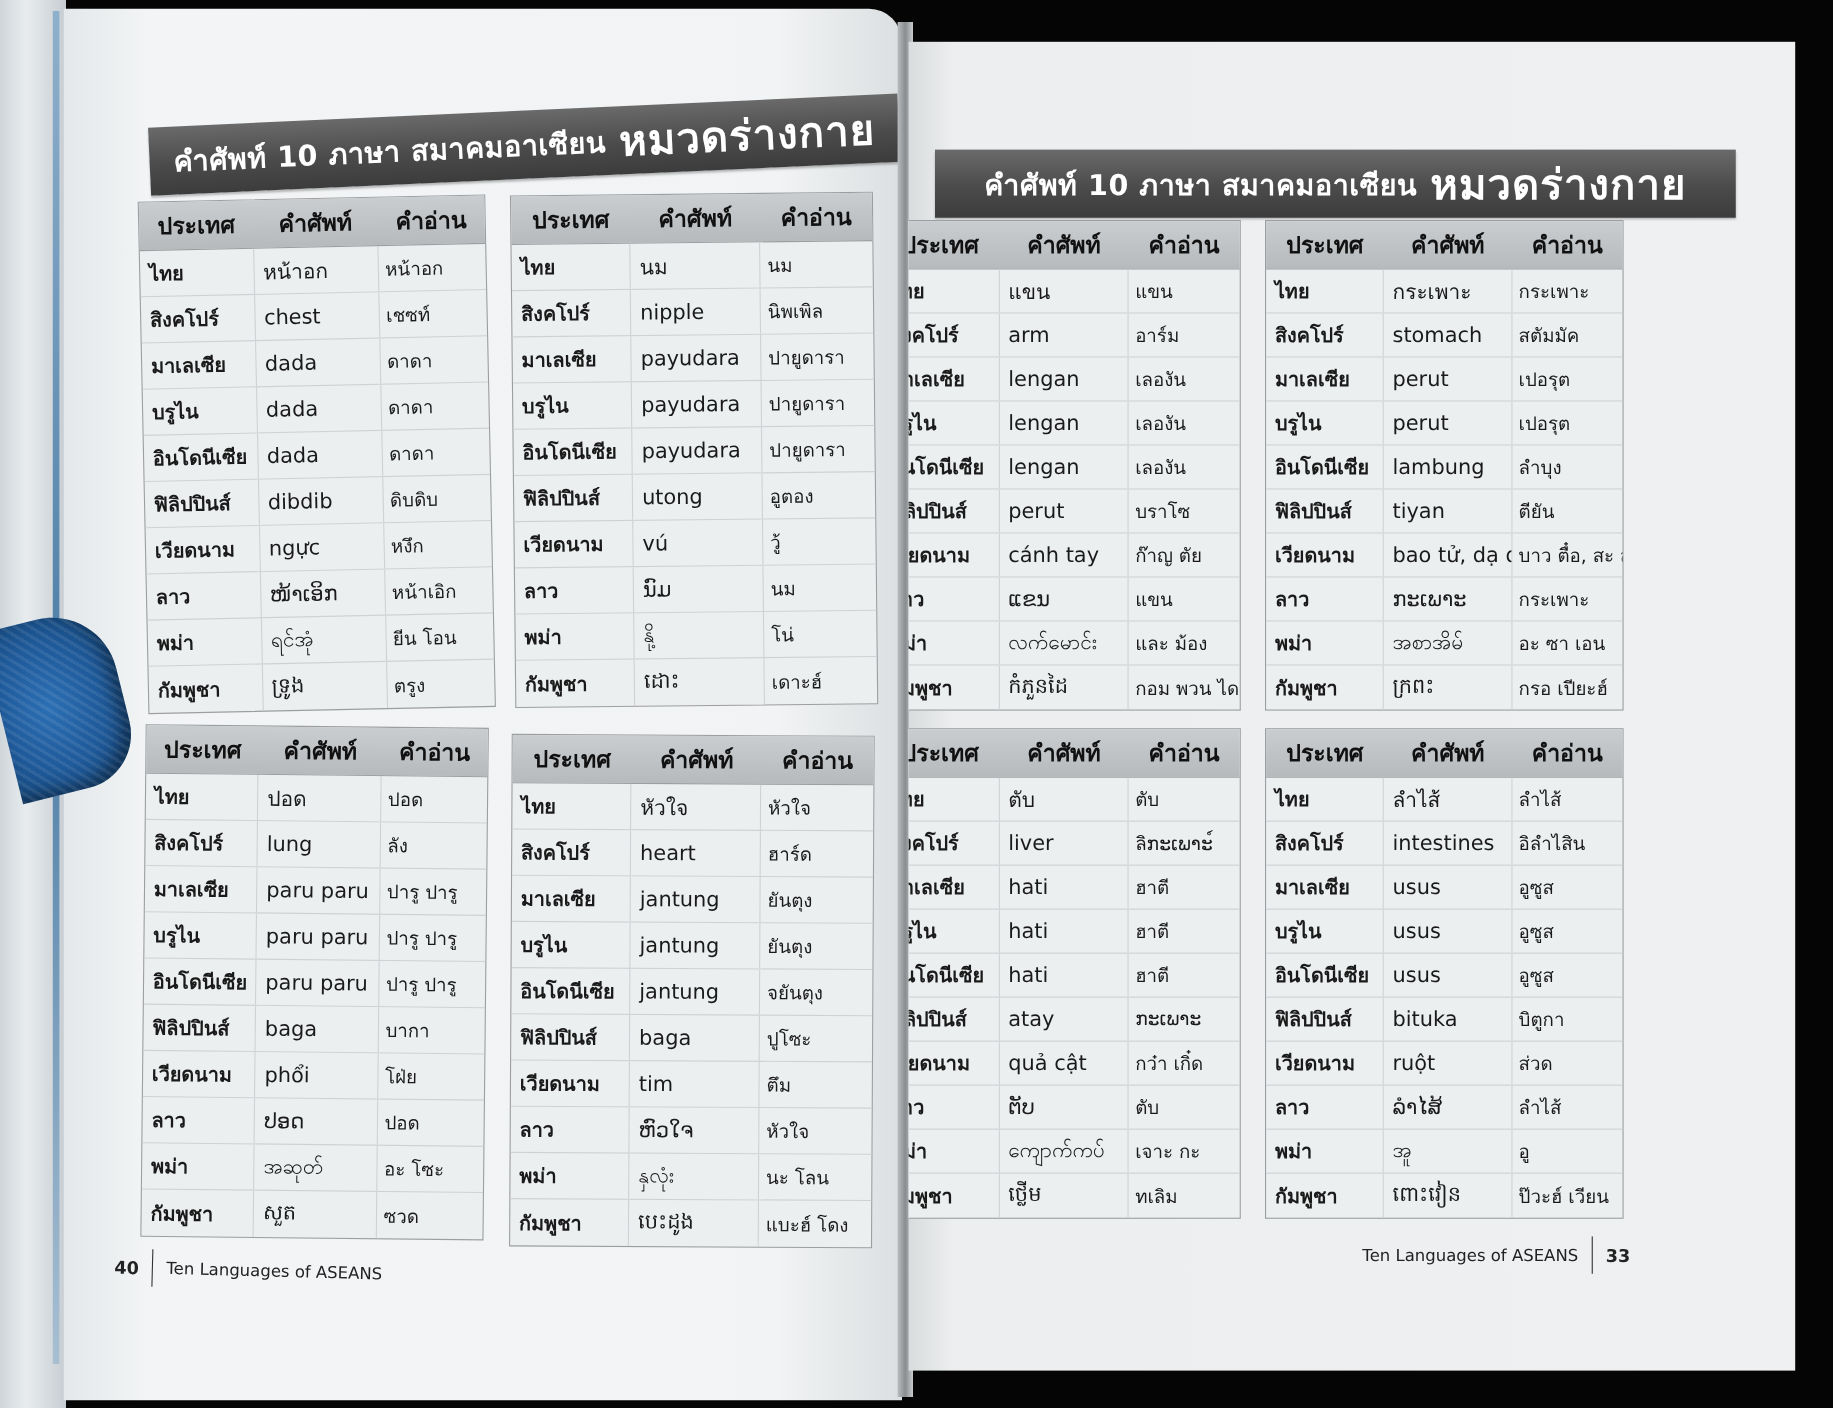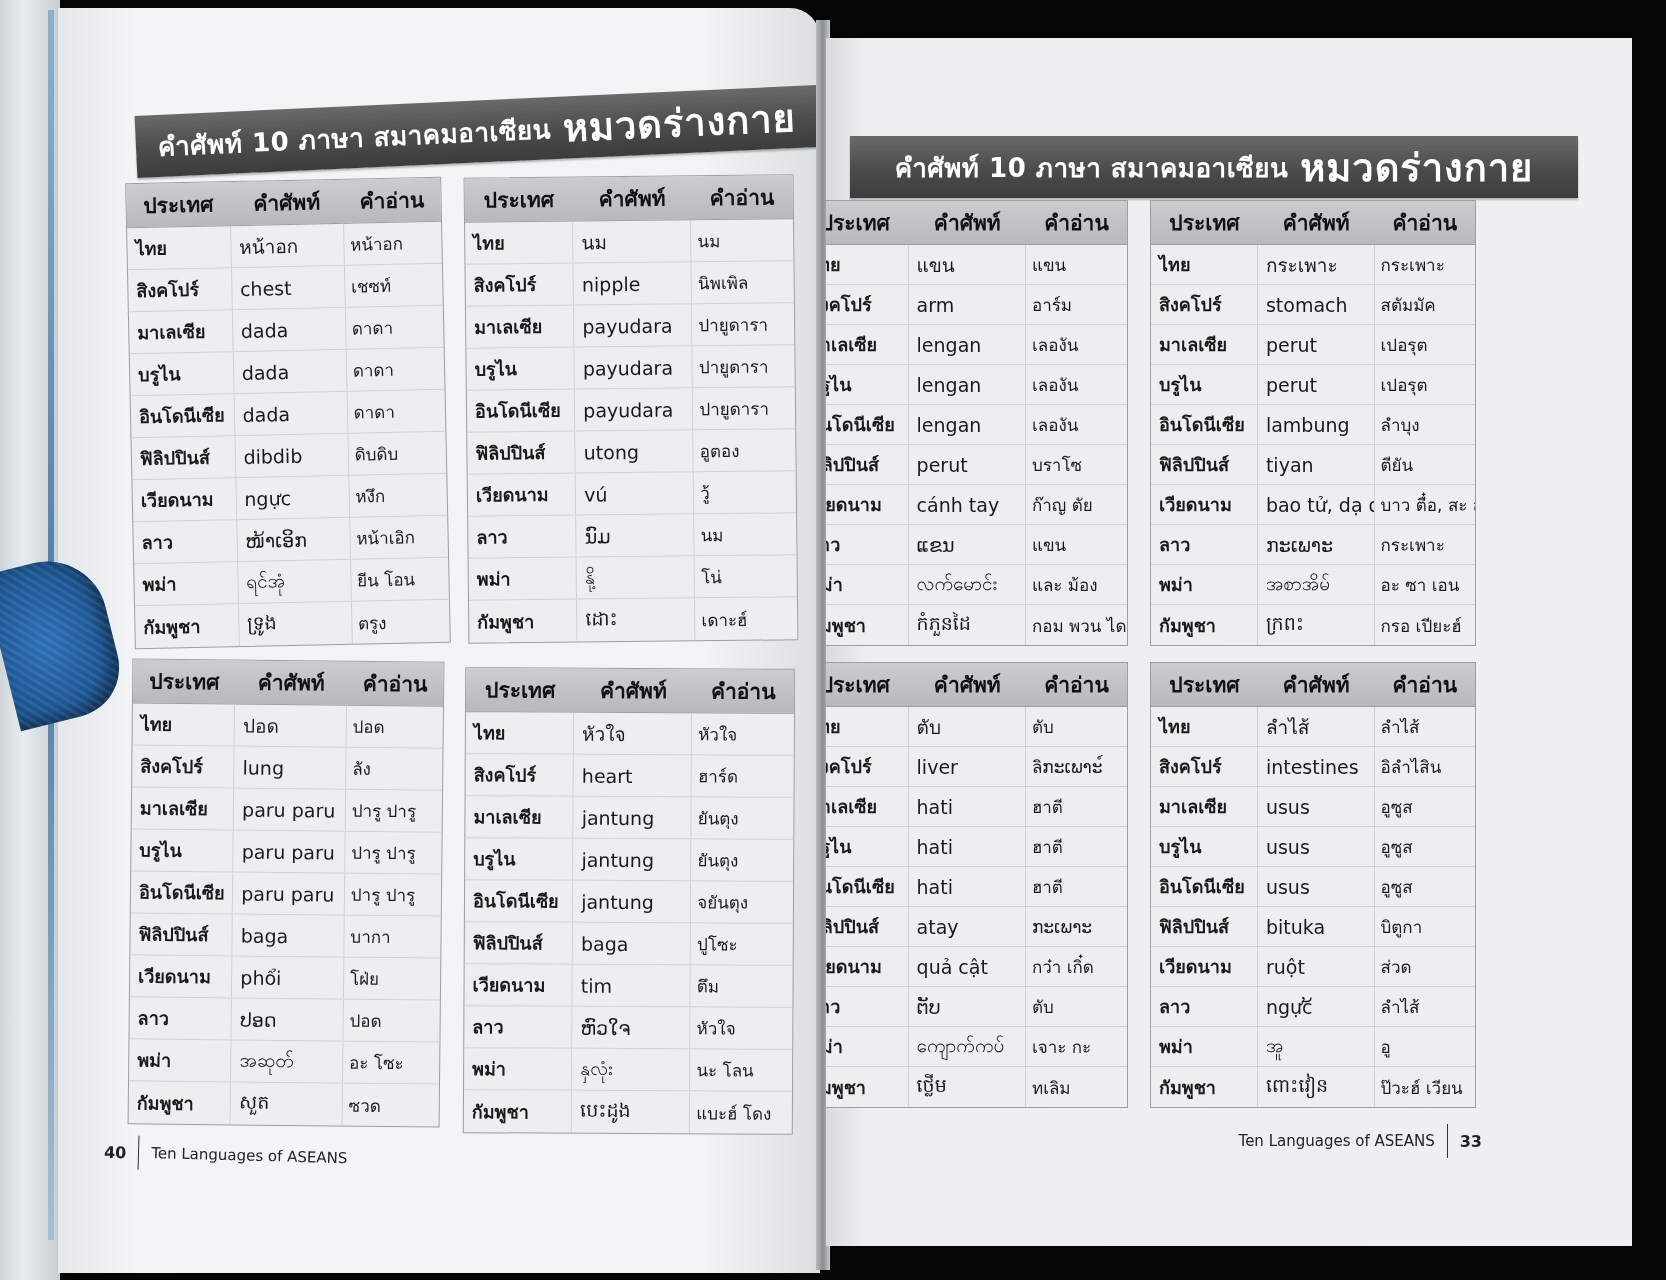--- a/index.html
+++ b/index.html
@@ -528,21 +528,21 @@
         <div class="c2">bituka</div>
         <div class="c3">บิตูกา</div>
       </div>
       <div class="row">
         <div class="c1">เวียดนาม</div>
         <div class="c2">ruột</div>
         <div class="c3">ส่วด</div>
       </div>
       <div class="row">
         <div class="c1">ลาว</div>
-        <div class="c2">ngực້</div>
+        <div class="c2">ລຳໄສ້</div>
         <div class="c3">ลำไส้</div>
       </div>
       <div class="row">
         <div class="c1">พม่า</div>
         <div class="c2">အူ</div>
         <div class="c3">อู</div>
       </div>
       <div class="row">
         <div class="c1">กัมพูชา</div>
         <div class="c2">ពោះវៀន</div>

